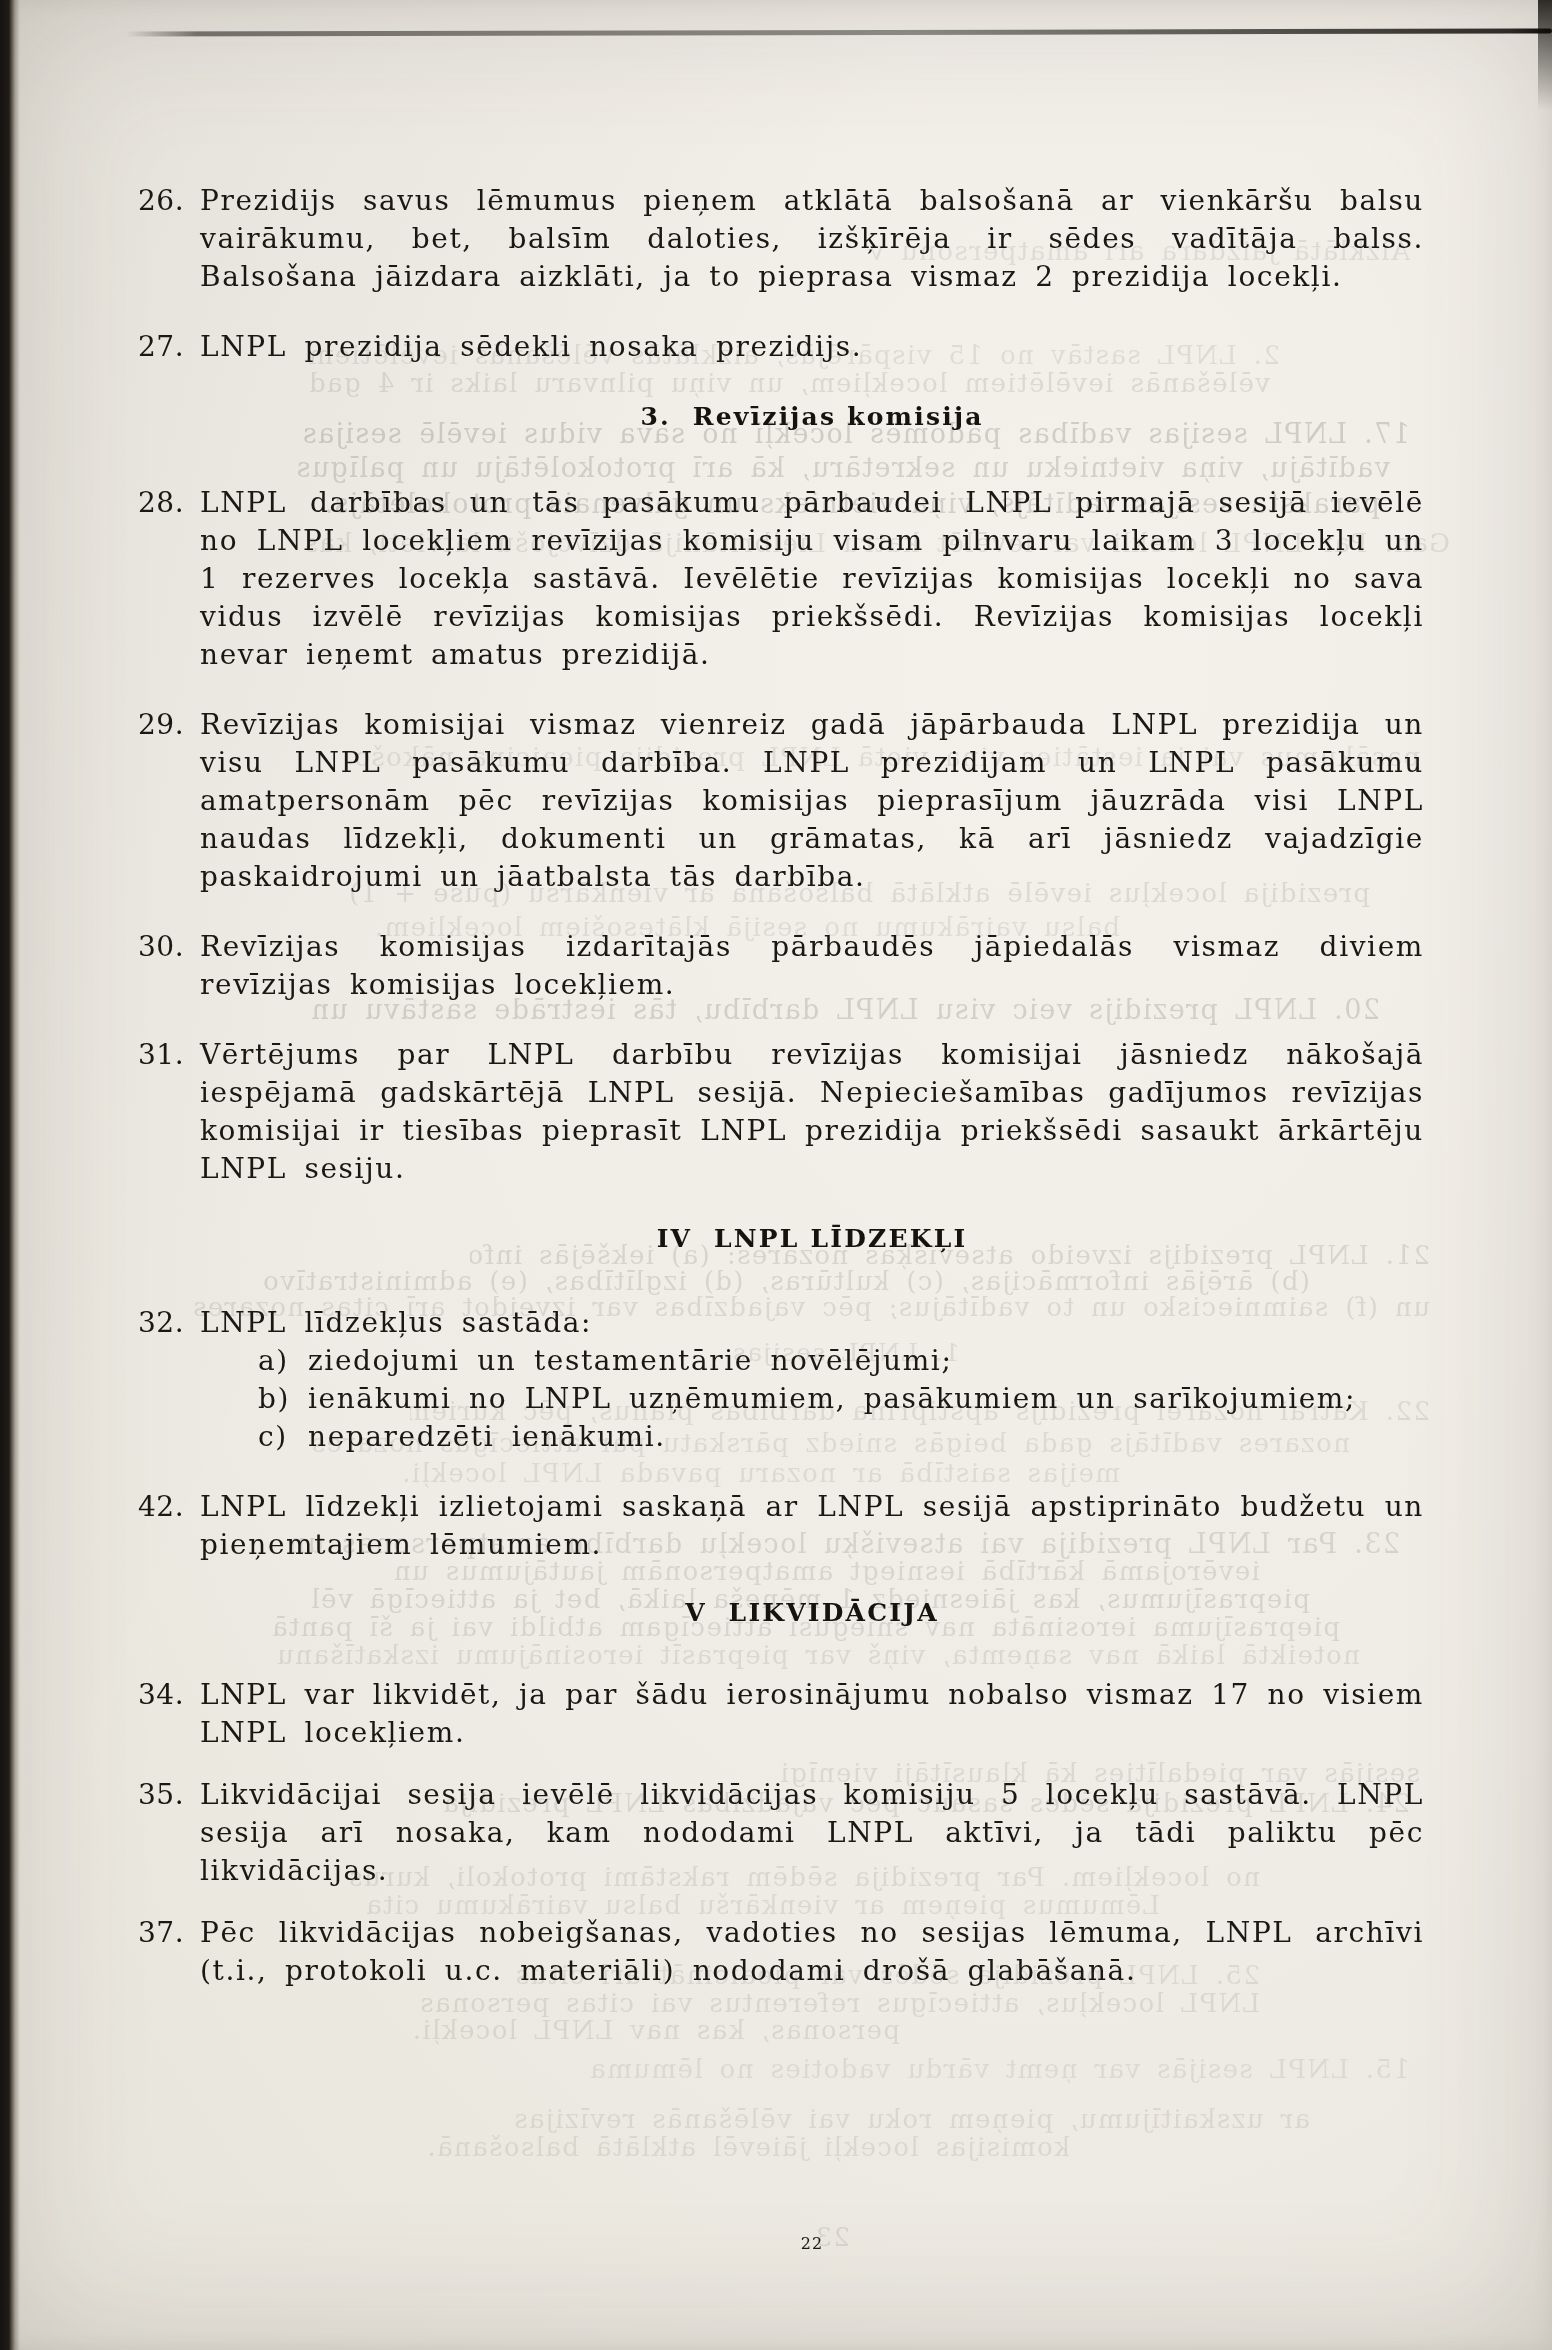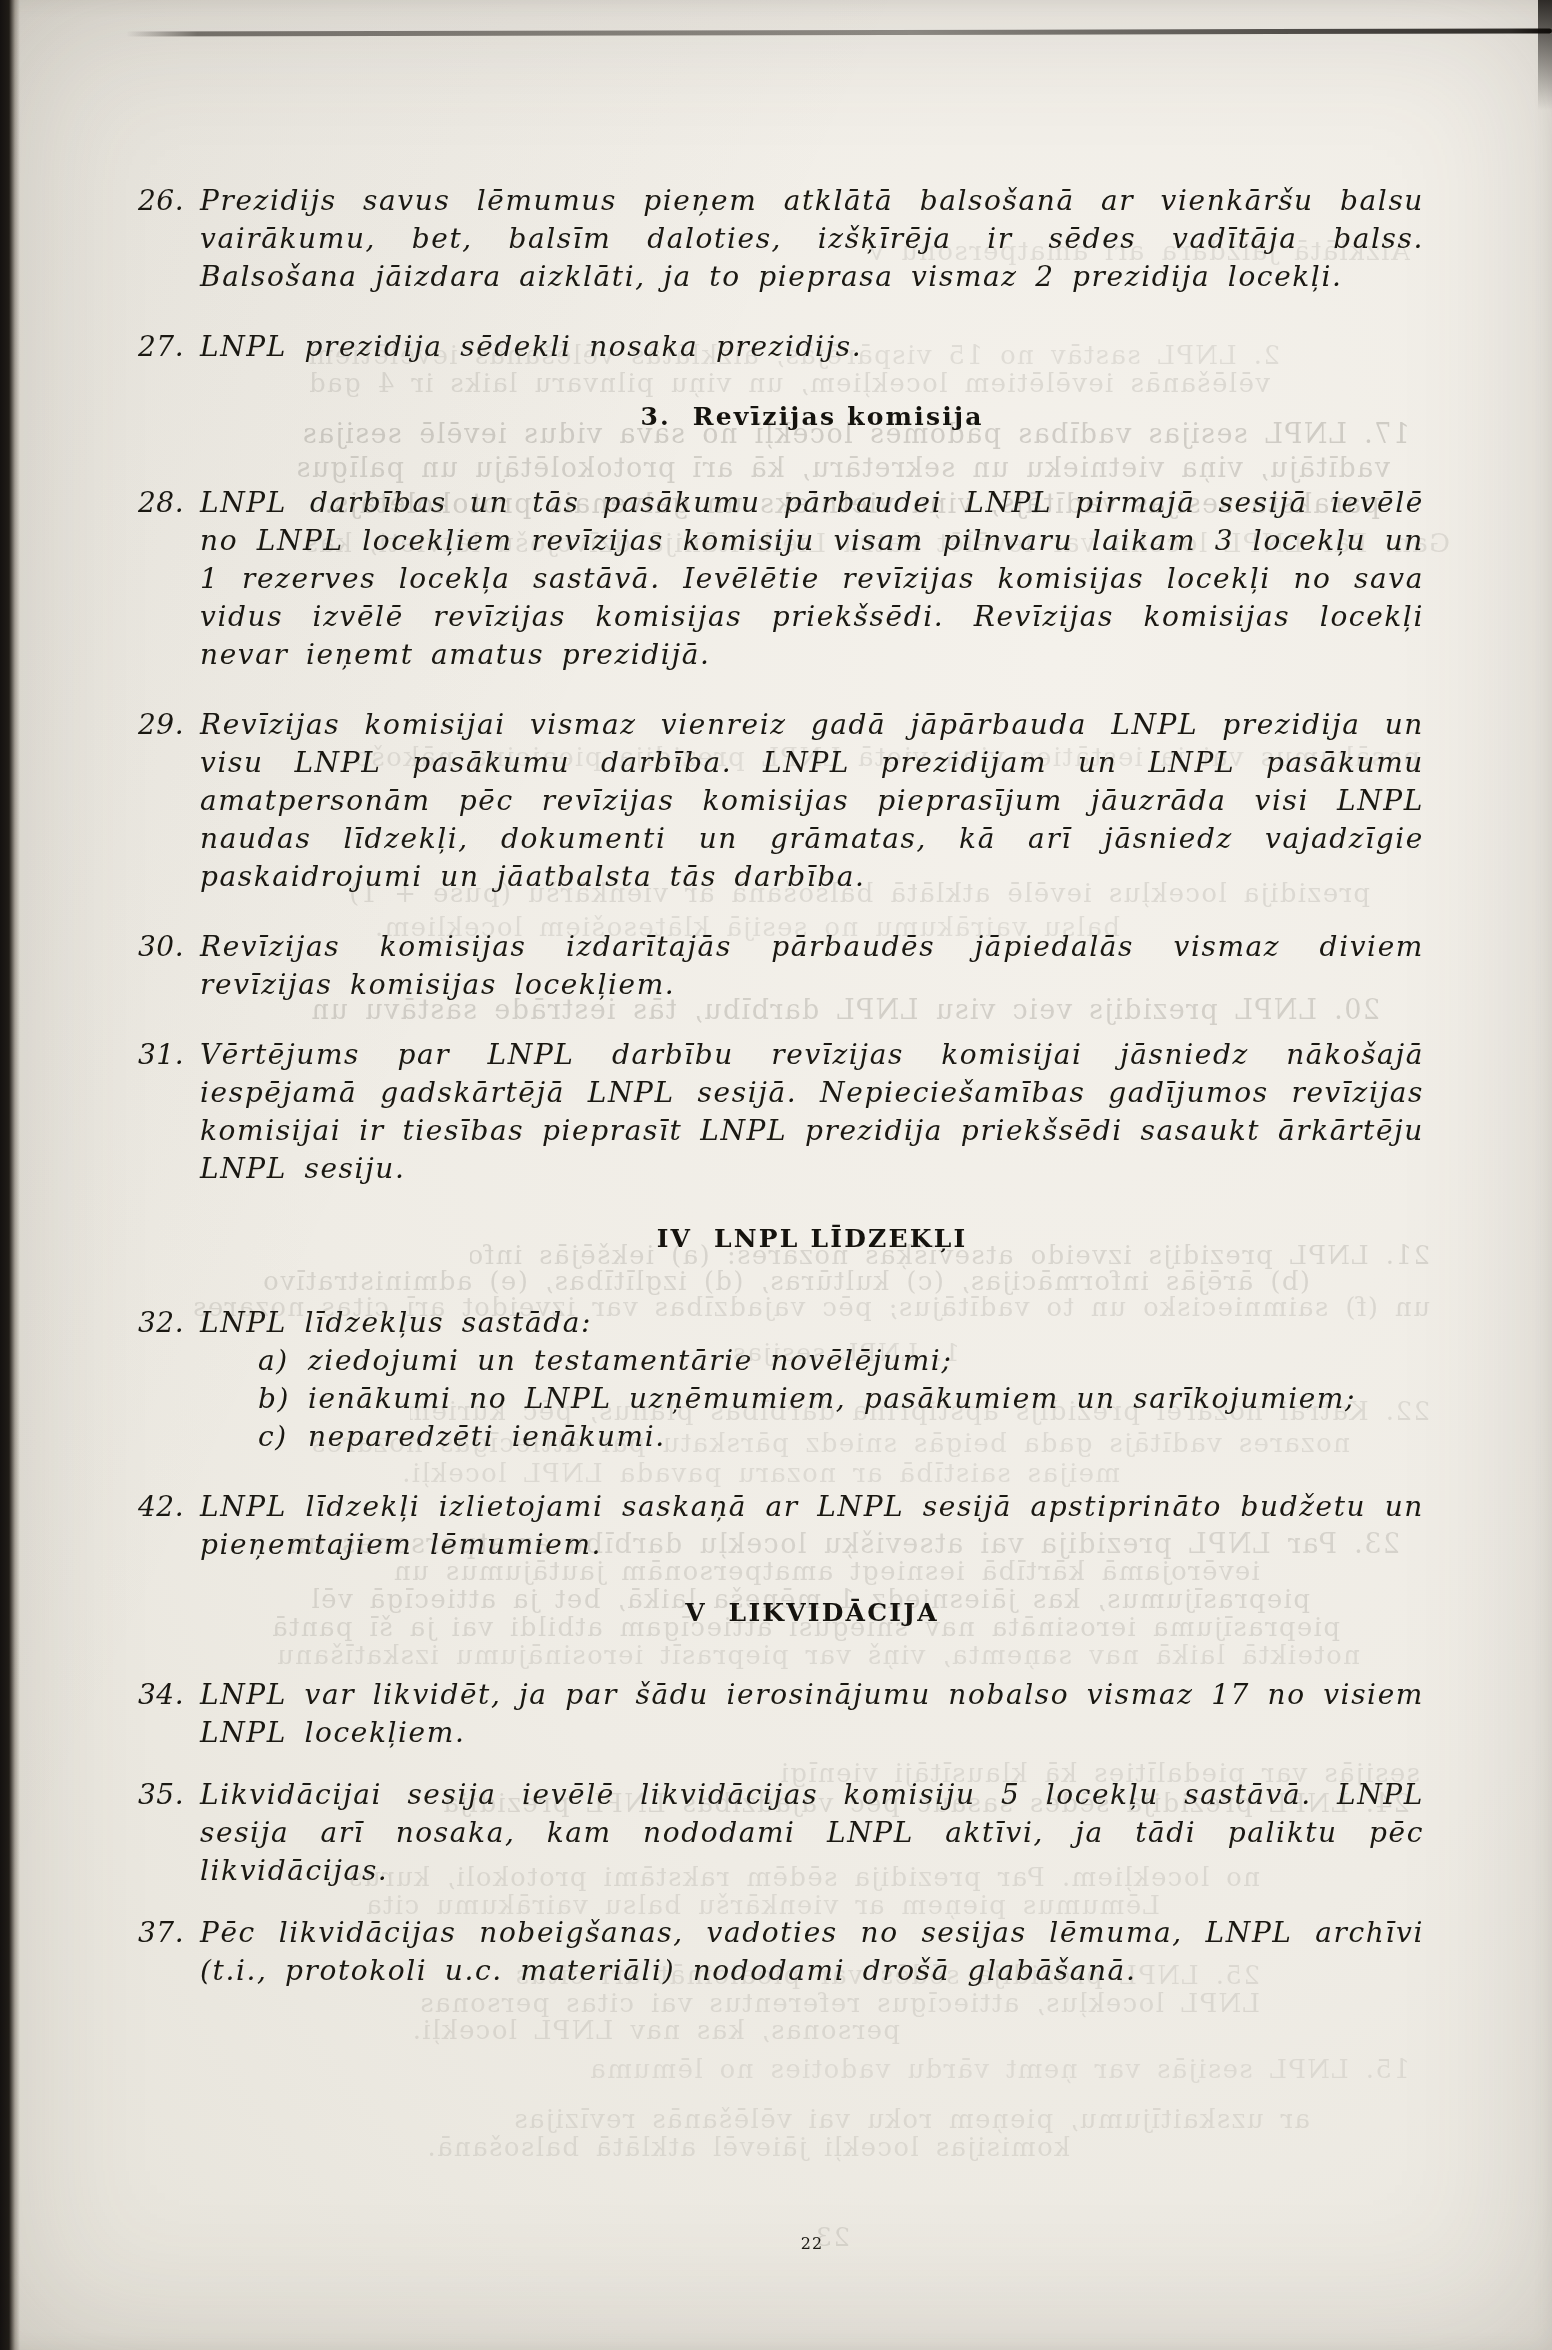--- a/index.html
+++ b/index.html
@@ -50,21 +50,20 @@
   .content {
     position:absolute; left:0; top:0; right:0; z-index:2;
     padding:182px 128px 0 200px;
   }
   .para {
     position:relative;
     text-align:justify;
     font-size:28px; line-height:38px;
     letter-spacing:1.6px; word-spacing:7px;
     margin:0 0 32px 0;
-    font-style:italic;
   }
   .para.tight { margin-bottom:24px; }
   .para.last  { margin-bottom:0; }
   .pnum { position:absolute; left:-62px; top:0; letter-spacing:0.5px; }
   .pintro { text-align:left; }
   .subitem { text-align:left; margin-left:58px; }
   .slabel { display:inline-block; width:50px; }
   .heading {
     text-align:center; font-weight:bold;
     font-size:25px; line-height:38px; letter-spacing:2.2px;

